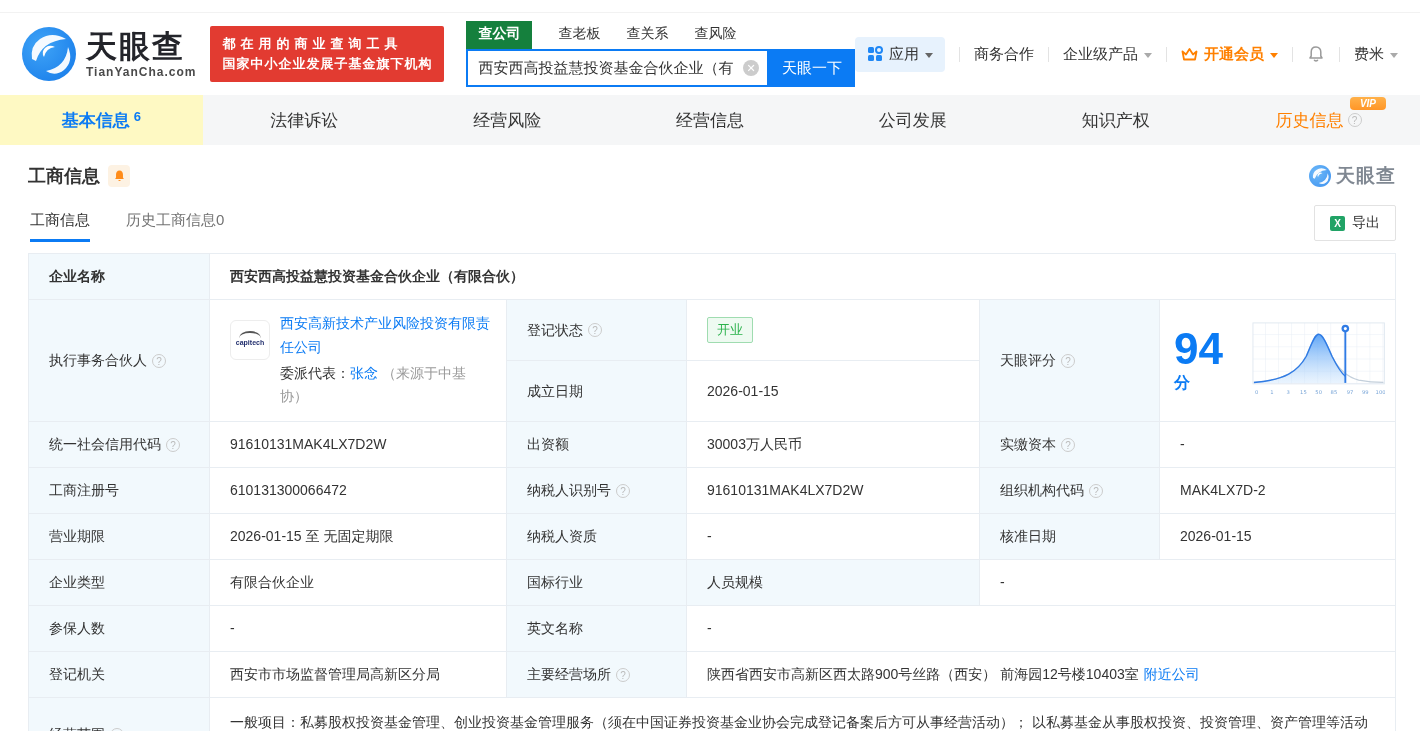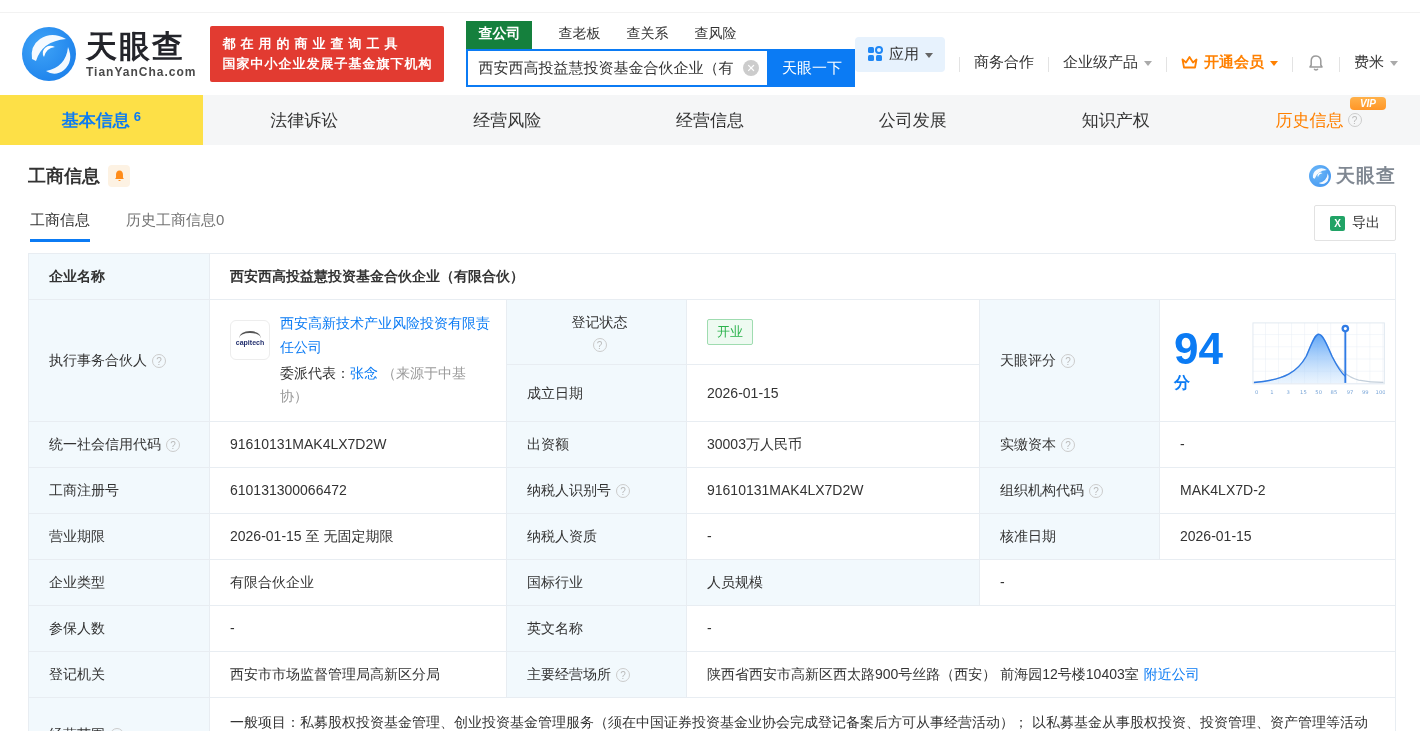--- a/index.html
+++ b/index.html
@@ -22,33 +22,33 @@
   .search-block { margin-left:22px; width:460px; }
   .search-tabs { display:flex; align-items:flex-end; gap:26px; margin-bottom:0; }
   .search-tab { font-size:14px; color:#333; padding:4px 0 6px; cursor:pointer; }
   .search-tab.active { background:#15803d; color:#fff; padding:4px 12px 6px; font-weight:bold; }
   .search-row { display:flex; }
   .search-input-wrap { position:relative; flex:1; }
   .search-input { width:100%; height:38px; border:2px solid #0b7bf4; font-size:15px; color:#333; padding:0 34px 0 10px; outline:none; font-family:inherit; }
   .clear-icon { position:absolute; right:10px; top:11px; width:16px; height:16px; border-radius:50%; background:#ccc; color:#fff; font-size:11px; line-height:16px; text-align:center; cursor:pointer; }
   .search-btn { width:86px; height:38px; background:#0b7bf4; color:#fff; font-size:15px; border:none; cursor:pointer; font-family:inherit; }
 
-  .header-nav { margin-left:auto; display:flex; align-items:flex-end; gap:14px; white-space:nowrap; }
+  .header-nav { margin-left:auto; display:flex; align-items:center; gap:14px; white-space:nowrap; }
   .nav-sep { width:1px; height:15px; background:#e3e3e3; }
   .nav-item { font-size:15px; color:#333; display:flex; align-items:center; gap:6px; cursor:pointer; }
   .apps-chip { background:#e7f2fd; border-radius:4px; padding:8px 12px; }
   .caret { width:0; height:0; border-left:4px solid transparent; border-right:4px solid transparent; border-top:5px solid #666; margin-top:2px; }
   .caret.gray { border-top-color:#aaa; }
   .caret.orange { border-top-color:#ff8000; }
   .vip-link { color:#ff8000; font-weight:bold; }
 
   
   .main-tabs { height:50px; background:#f5f6f7; display:flex; }
   .main-tab { flex:1; display:flex; align-items:center; justify-content:center; font-size:17px; color:#333; cursor:pointer; position:relative; gap:4px; }
-  .main-tab.active { background:#fde047; color:#0b7bf4; font-weight:bold; }
+  .main-tab.active { background:#fef9c3; color:#0b7bf4; font-weight:bold; }
   .main-tab .count { font-size:13px; color:#0b7bf4; margin-top:-8px; }
   .main-tab.vip-tab { color:#ff8000; }
   .vip-badge { position:absolute; top:2px; right:34px; background:linear-gradient(180deg,#ffb14a,#ff9627); color:#fff; font-size:10px; font-weight:bold; font-style:italic; padding:1px 10px; border-radius:4px; }
   .help-circle { width:14px; height:14px; border-radius:50%; border:1px solid #ccc; color:#bbb; font-size:10px; line-height:13px; text-align:center; display:inline-block; flex:0 0 auto; }
 
   
   .section-head { display:flex; align-items:center; padding:18px 24px 6px 28px; }
   .section-title { font-size:18px; font-weight:bold; color:#333; }
   .bell-chip { width:22px; height:22px; background:#fdf2e3; border-radius:4px; margin-left:8px; display:flex; align-items:center; justify-content:center; cursor:pointer; }
   .watermark { margin-left:auto; display:flex; align-items:center; gap:5px; opacity:.85; }
@@ -259,21 +259,21 @@
           <a class="blue partner-link">西安高新技术产业风险投资有限责任公司</a>
           <div class="rep-line">
             <span>委派代表：</span><a class="blue">张念</a>
             <span class="gray">（来源于中基协）</span>
           </div>
         </div>
       </div>
     </div>
     <div class="sub-split">
       <div class="sub-row">
-        <div class="cell lbl" style="border-left:1px solid #e8edf2;flex-direction:column;">
+        <div class="cell lbl" style="border-left:1px solid #e8edf2;">
           <span>登记状态</span>
           <span class="help-circle">?</span>
         </div>
         <div class="cell val">
           <span class="badge-open">开业</span>
         </div>
       </div>
       <div class="sub-row">
         <div class="cell lbl" style="border-left:1px solid #e8edf2;">成立日期</div>
         <div class="cell val">2026-01-15</div>

